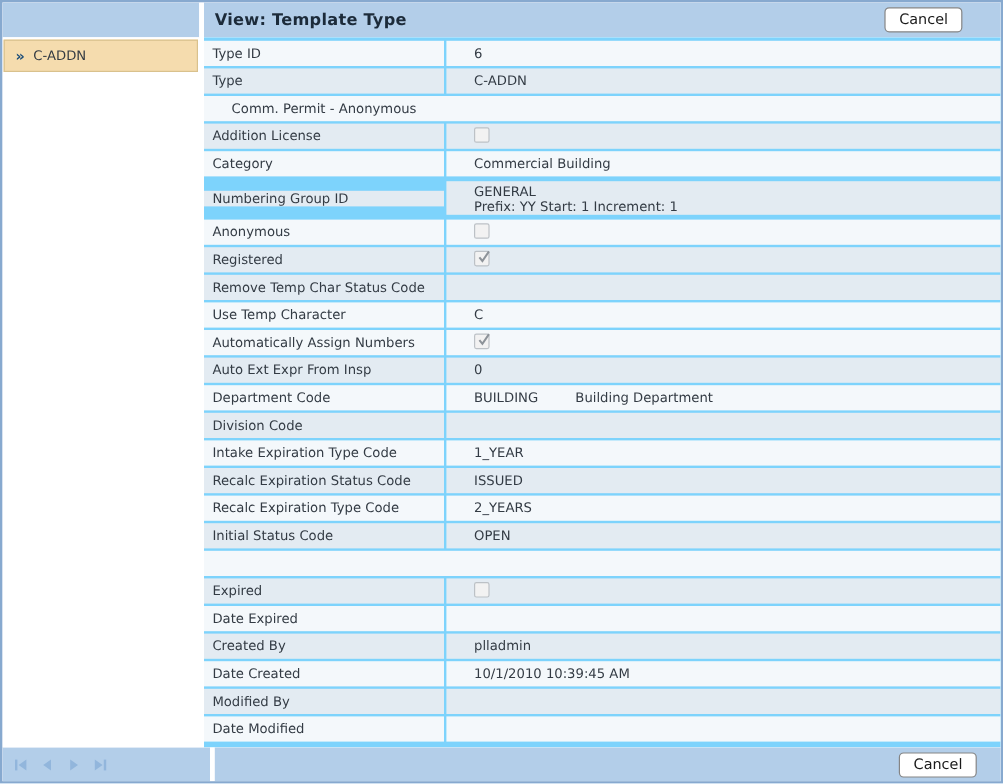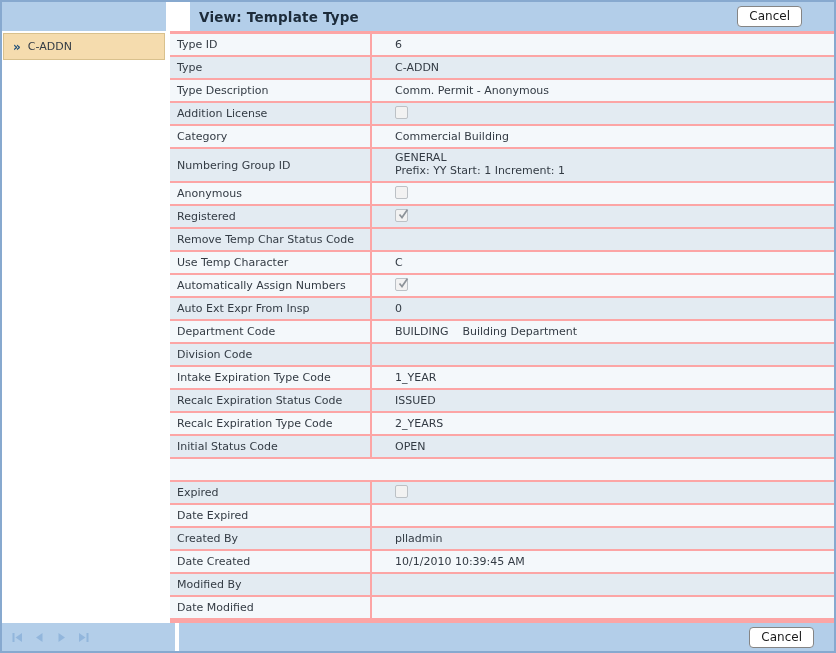--- a/index.html
+++ b/index.html
@@ -3,44 +3,44 @@
 <meta charset="utf-8">
 <style>
   html,body{margin:0;padding:0;background:#fff;}
   body{width:836px;height:653px;font-family:"DejaVu Sans","Liberation Sans",sans-serif;-webkit-font-smoothing:antialiased;}
   .window{width:836px;height:653px;box-sizing:border-box;border:2px solid #87a9cf;background:#fff;display:flex;flex-direction:column;overflow:hidden;}
 
   
   .header-bar{height:29px;display:flex;flex:0 0 auto;}
   .hdr-left{width:164px;background:#b3cee9;flex:0 0 auto;}
   .v-gap{width:4px;background:#fff;flex:0 0 auto;}
-  .hdr-main{flex:1;background:#b3cee9;display:flex;align-items:center;padding:0 32px 0 9px;margin-left:20px;}
+  .hdr-main{flex:1;background:#b3cee9;display:flex;align-items:center;padding:0 32px 0 9px;}
   .title{font-size:13.5px;font-weight:bold;color:#1c2b3a;letter-spacing:.2px;}
   .btn{margin-left:auto;background:#fff;border:1px solid #858585;border-radius:4px;font-family:inherit;
        font-size:12px;color:#1a1a1a;padding:2px 11px;line-height:15px;cursor:pointer;}
 
   
   .body-area{flex:1;display:flex;overflow:hidden;}
   .sidebar{width:164px;flex:0 0 auto;background:#fff;padding-top:2px;}
   .sidebar-item{box-sizing:border-box;margin:0 1px;height:27px;background:#f5dcae;border:1px solid #d9c18d;
                 display:flex;align-items:center;padding-left:9px;cursor:pointer;}
   .sidebar-item .chev{color:#1d4e79;font-weight:bold;font-size:12px;margin-right:7px;}
   .sidebar-item .lbl{font-size:11px;color:#333b44;}
 
-  .main{flex:1;display:flex;flex-direction:column;padding-top:3px;background:#fca5a5;}
+  .main{flex:1;display:flex;flex-direction:column;padding-top:3px;background:#7dd3fc;}
   .row{display:flex;margin-bottom:2px;height:21px;flex:0 0 auto;}
-  .row.double{height:32px;}
+  .row.double{height:32px;align-items:center;}
   .cell{box-sizing:border-box;font-size:11px;color:#333b44;line-height:13px;}
   .label-cell{width:200px;flex:0 0 auto;padding:4px 4px 0 7px;margin-right:2px;}
   .value-cell{flex:1;padding:4px 4px 0 23px;}
   .row.double .label-cell{display:flex;align-items:center;padding-top:0;}
   .row.double .value-cell{padding-top:2px;}
   .row.light .cell{background:#f4f8fb;}
   .row.dark .cell{background:#e3ebf2;}
-  .val2{margin-left:14px;}
+  .val2{margin-left:31px;}
 
   
   .cb{display:inline-block;width:13px;height:13px;box-sizing:border-box;background:#f2f2f2;
       border:1px solid #bcc1c6;border-radius:2px;position:relative;margin-top:-1px;vertical-align:top;}
   .cb svg{position:absolute;left:1px;top:-2px;overflow:visible;}
 
   
   .footer-bar{height:28px;display:flex;flex:0 0 auto;}
   .ftr-left{width:164px;flex:0 0 auto;background:#b3cee9;display:flex;align-items:center;padding-left:9px;gap:9px;}
   .ftr-main{flex:1;background:#b3cee9;display:flex;align-items:center;justify-content:flex-end;padding-right:20px;}
@@ -73,21 +73,20 @@
     <div class="main">
         <div class="row light">
           <div class="cell label-cell">Type ID</div>
           <div class="cell value-cell"><span>6</span></div>
         </div>
         <div class="row dark">
           <div class="cell label-cell">Type</div>
           <div class="cell value-cell"><span>C-ADDN</span></div>
         </div>
         <div class="row light">
-          <div class="cell label-cell">Type Description</div>
           <div class="cell value-cell"><span>Comm. Permit - Anonymous</span></div>
         </div>
         <div class="row dark">
           <div class="cell label-cell">Addition License</div>
           <div class="cell value-cell"><span class="cb"></span></div>
         </div>
         <div class="row light">
           <div class="cell label-cell">Category</div>
           <div class="cell value-cell"><span>Commercial Building</span></div>
         </div>

